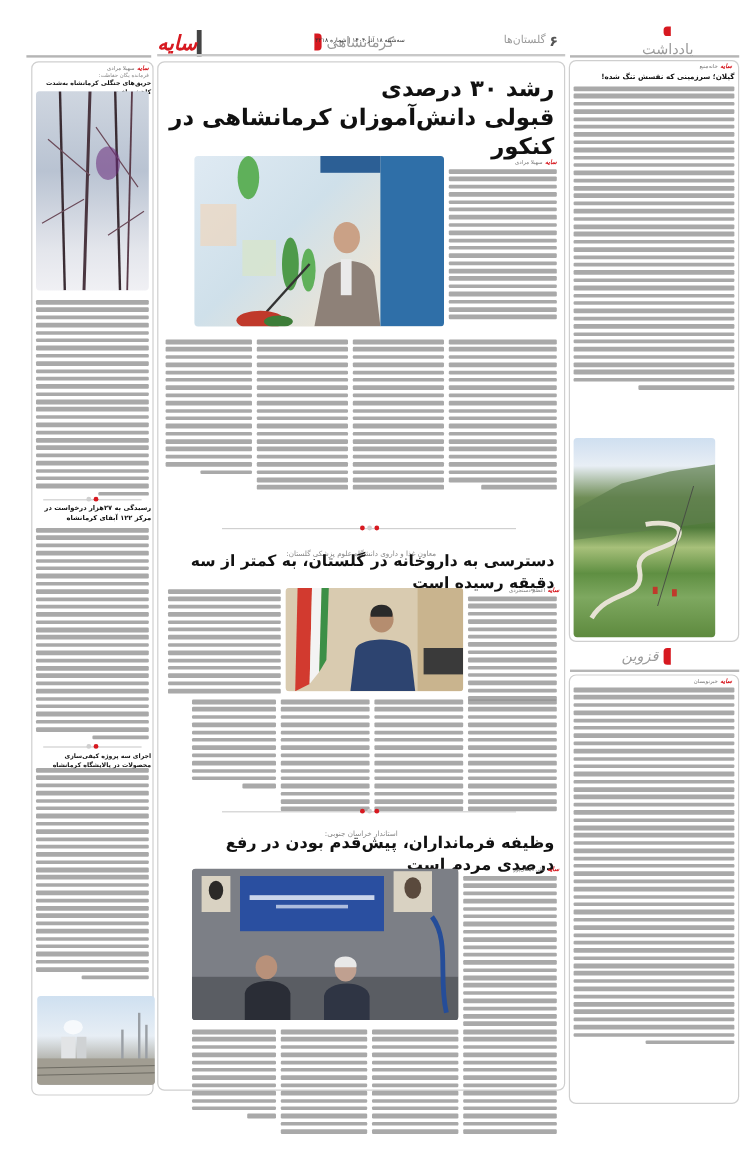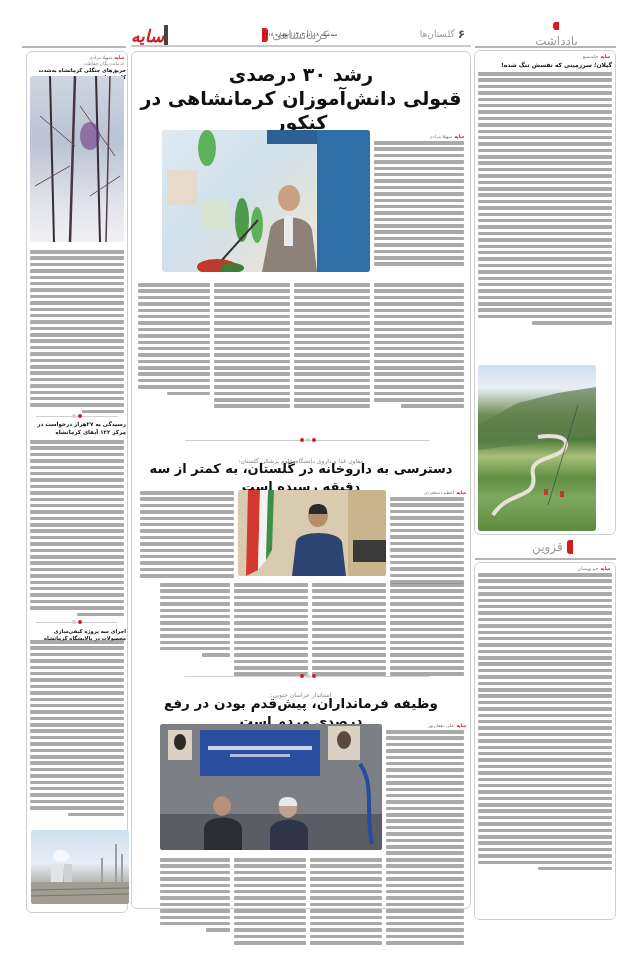--- a/index.html
+++ b/index.html
@@ -21,21 +21,21 @@
   .page-num { font-size: 12px; color: #555; font-weight: bold; }
 
   .box { position: absolute; border: 1px solid #cfcfcf; border-radius: 6px; background: #fff; }
 
   .kicker { font-size: 4.5px; color: #888; }
   .byline { font-size: 4.5px; color: #777; display: flex; align-items: center; gap: 2px; }
   .byline .mark { color: #d71920; font-style: italic; font-weight: bold; font-size: 5px; }
   .text-lines { display: flex; flex-direction: column; gap: 2.9px; }
   .text-lines div { height: 3.5px; background: #8c8c8c; border-radius: 1px; opacity: 0.75; }
 
-  .headline-xl { font-family: "DejaVu Sans", sans-serif; font-weight: bold; color: #111; text-align: center; }
+  .headline-xl { font-family: "DejaVu Sans", sans-serif; font-weight: bold; color: #111; text-align: right; }
   .photo { position: absolute; border-radius: 3px; overflow: hidden; }
 
   .divider-dots { position: absolute; height: 8px; display: flex; align-items: center; justify-content: center; }
   .divider-dots .line { position: absolute; left: 0; right: 0; top: 4px; height: 1px; background: #d0d0d0; }
   .divider-dots .dot { width: 4px; height: 4px; border-radius: 50%; background: #d71920; margin: 0 1px; z-index: 1; }
   .divider-dots .dot.g { background: #d0d0d0; }
 </style>
 </head>
 <body>
 
@@ -113,21 +113,21 @@
 <div class="photo" style="left:478px; top:365px; width:118px; height:166px; background:linear-gradient(180deg,#cfdff0 0%,#e8eef5 14%,#6f8d56 30%,#4f7a3a 45%,#a7c07a 55%,#5f8f42 68%,#7ea860 80%,#5e8a3e 100%);">
   <svg width="118" height="166" viewBox="0 0 118 166">
     <path d="M0 60 L40 38 L80 28 L118 22 L118 70 L0 85 Z" fill="#5d7d4c" opacity="0.7"></path>
     <path d="M15 150 C30 125 60 135 55 110 C50 90 85 95 88 80 C90 70 70 70 60 72" stroke="#e6e2d4" stroke-width="4" fill="none"></path>
     <line x1="100" y1="40" x2="70" y2="140" stroke="#444" stroke-width="0.7"></line>
     <rect x="82" y="126" width="4" height="6" fill="#c0392b"></rect>
     <rect x="66" y="124" width="4" height="6" fill="#c0392b"></rect>
   </svg>
 </div>
 
-<div class="section-tab" style="left:532px; top:534px;">
+<div class="section-tab" style="left:518px; top:534px;font-style:italic;">
   <span class="tab-marker left"></span>
   <span class="tab-label">قزوین</span>
 </div>
 <div class="section-underline" style="left:475px; width:141px; top:558px;"></div>
 <div class="box" style="left:474px; top:562px; width:142px; height:358px;"></div>
 <div class="abs byline" style="left:480px; top:565px; width:130px;">
   <span class="mark">سایه</span>
   <span>خبرنویسان</span>
 </div>
 <div class="abs text-lines" style="left:478px; top:573px; width:134px;">

